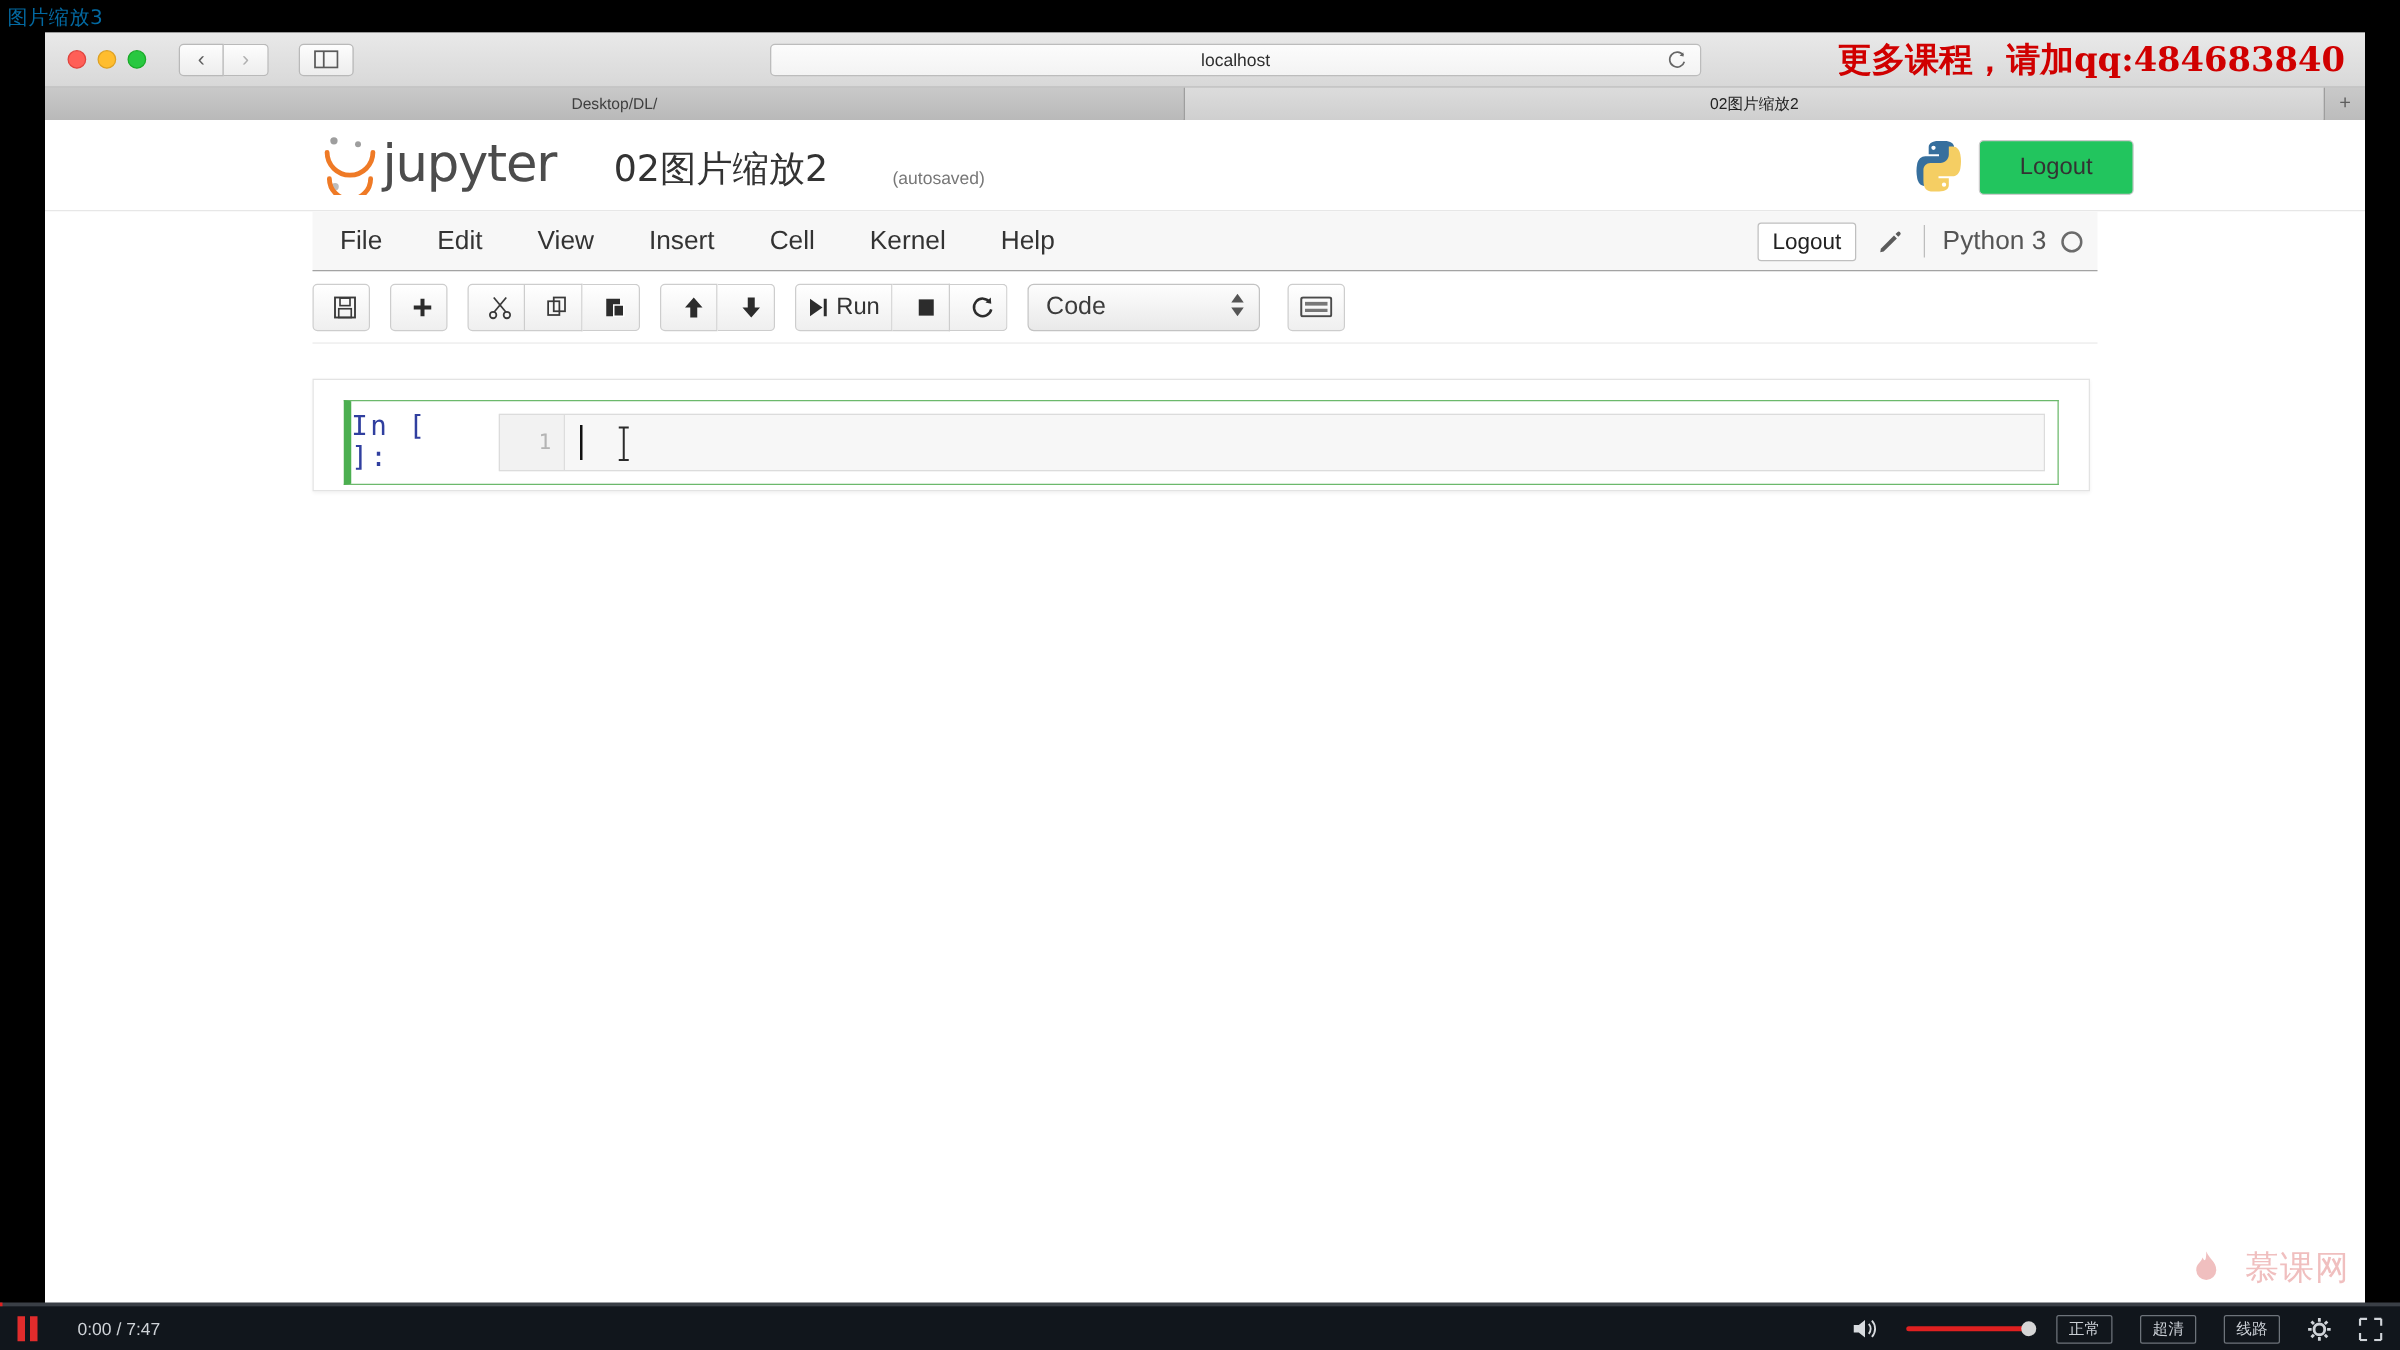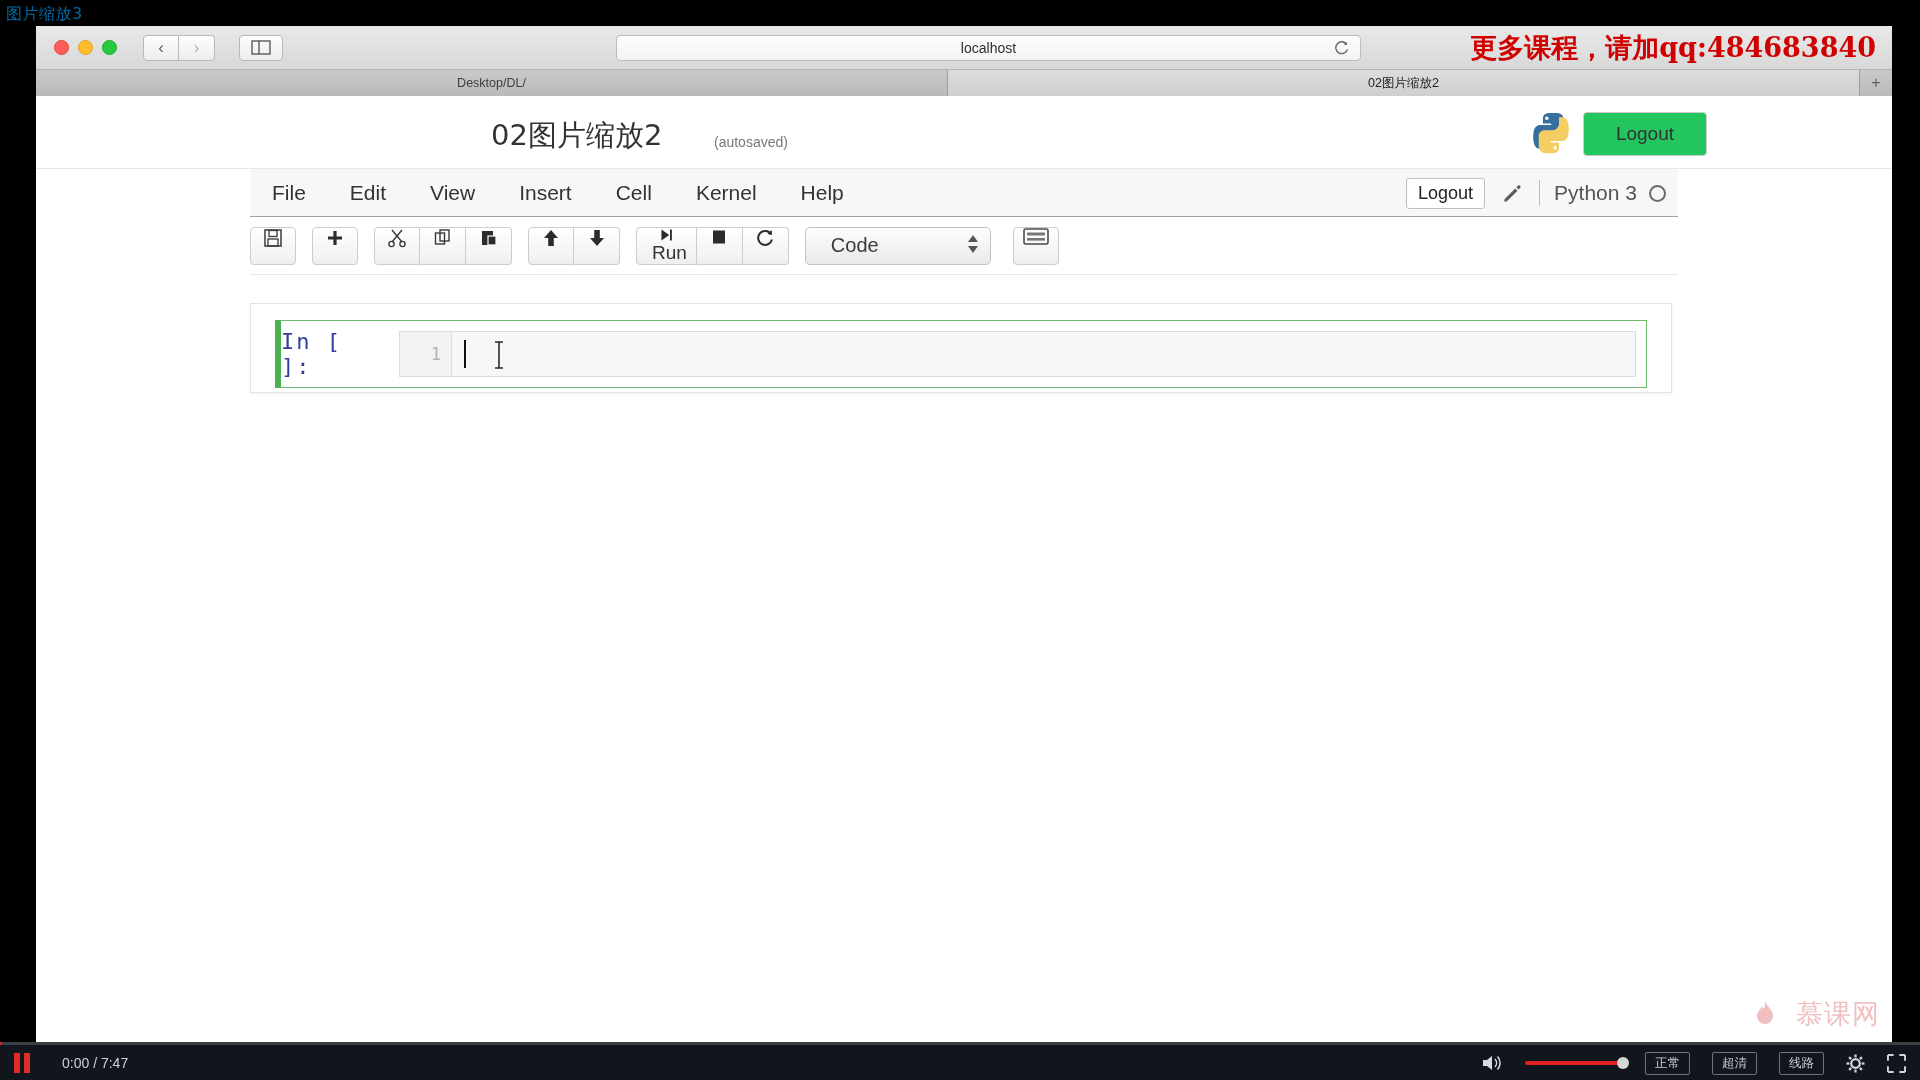--- a/index.html
+++ b/index.html
@@ -173,38 +173,38 @@
     margin: 0 214px;
     display: flex; align-items: center;
     background: #fff;
     border-bottom: 1px solid #e7e7e7;
   }
   .tb-group { display: flex; margin-right: 16px; }
   .tb-btn {
     min-width: 46px; height: 38px; padding: 0 9px;
     background: linear-gradient(#ffffff,#efefef);
     border: 1px solid #cdcdcd;
-    display: flex; align-items: center; justify-content: flex-start;
-    color: #3a3a3a; font-size: 18px; flex-direction: column;
+    display: flex; align-items: center; justify-content: flex-end;
+    color: #3a3a3a; font-size: 18px;
   }
   .tb-group .tb-btn + .tb-btn { border-left: none; }
   .tb-group .tb-btn:first-child { border-radius: 4px 0 0 4px; }
   .tb-group .tb-btn:last-child  { border-radius: 0 4px 4px 0; }
   .tb-group.single .tb-btn { border-radius: 4px; }
   .tb-btn .lbl { font-size: 19px; margin-left: 6px; color: #333; }
   .tb-btn svg { display: block; }
 
   .celltype-select {
     position: relative;
     width: 186px; height: 38px;
     background: linear-gradient(#fdfdfd,#e9e9e9);
     border: 1px solid #c3c3c3; border-radius: 5px;
     display: flex; align-items: center;
     font-size: 20px; color: #3b3b3b;
-    padding-left: 25px;
+    padding-left: 14px;
     margin-right: 22px;
   }
   .celltype-select .arrows {
     position: absolute; right: 11px; top: 7px;
     display: flex; flex-direction: column; gap: 2px;
     color: #555;
   }
 
   
   .nb-body { background: #fff; padding-top: 28px; }
@@ -347,20 +347,30 @@
 
     <div class="tabstrip">
       <div class="tab">Desktop/DL/</div>
       <div class="tab active">02图片缩放2</div>
       <div class="newtab">+</div>
     </div>
 
     <div class="jup">
 
       <div class="jup-header">
+        <div class="jup-logo-wrap">
+          <svg class="jup-mark" viewBox="0 0 48 54">
+            <circle cx="10" cy="7" r="3.2" fill="#9e9e9e"></circle>
+            <circle cx="31" cy="10" r="2.6" fill="#9e9e9e"></circle>
+            <circle cx="11" cy="47" r="3.2" fill="#bdbdbd"></circle>
+            <path d="M4 17 A20 20 0 0 0 44 17" fill="none" stroke="#ef7a26" stroke-width="4.2" stroke-linecap="round"></path>
+            <path d="M6 40 A18 18 0 0 1 42 40" fill="none" stroke="#ef7a26" stroke-width="4.2" stroke-linecap="round" transform="rotate(180 24 40)"></path>
+          </svg>
+          <span class="jup-word">jupyter</span>
+        </div>
 
         <div class="nb-name">02图片缩放2</div>
         <div class="nb-saved">(autosaved)</div>
 
         <svg class="py-logo" viewBox="0 0 48 48">
           <path d="M23.6 3c-5 0-8 2-8 5.2V14h8.6v1.6H12.8c-3.4 0-6 2.4-6.8 6.4-.8 4.6-.8 7.4 0 12 .8 3.8 2.8 6.4 6.2 6.4h3.4v-6.6c0-3.8 3.2-7 7-7h8.4c3.2 0 5.8-2.6 5.8-5.8V8.2C36.8 5 33.8 3 28.8 3h-5.2z" fill="#366f9d"></path>
           <circle cx="19.6" cy="8.6" r="1.8" fill="#fff"></circle>
           <path d="M24.4 45c5 0 8-2 8-5.2V34h-8.6v-1.6h11.4c3.4 0 6-2.4 6.8-6.4.8-4.6.8-7.4 0-12-.8-3.8-2.8-6.4-6.2-6.4h-3.4v6.6c0 3.8-3.2 7-7 7h-8.4c-3.2 0-5.8 2.6-5.8 5.8v8.8C11.2 43 14.2 45 19.2 45h5.2z" fill="#f5ce63"></path>
           <circle cx="28.4" cy="39.4" r="1.8" fill="#fff"></circle>
         </svg>

